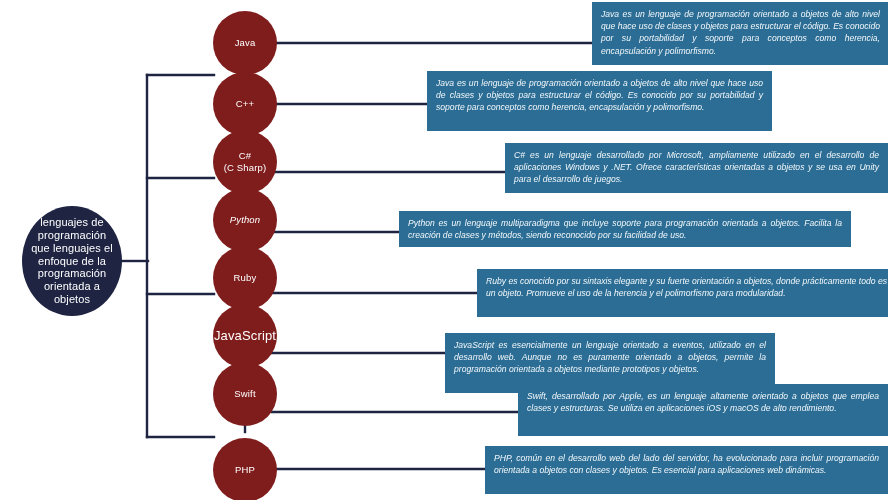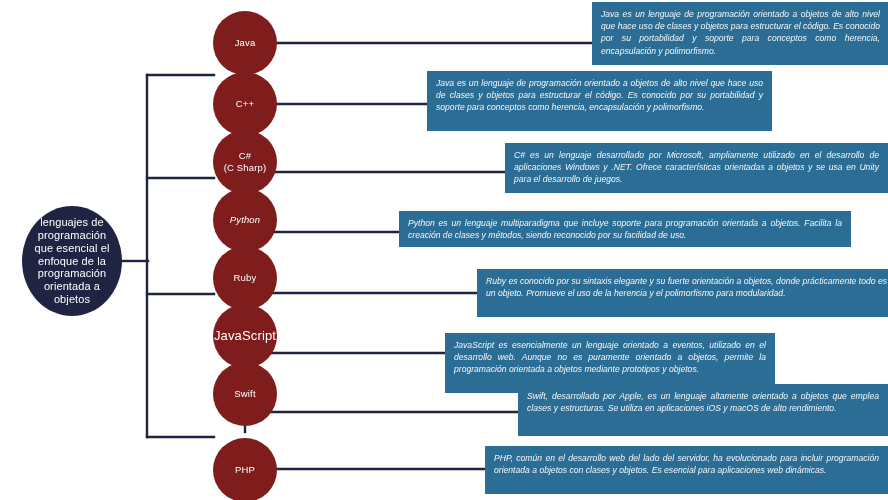--- a/index.html
+++ b/index.html
@@ -85,21 +85,21 @@
       <line x1="272" y1="353" x2="446" y2="353"></line>
       <line x1="272" y1="412" x2="519" y2="412"></line>
       <line x1="272" y1="469" x2="486" y2="469"></line>
     </g>
   </svg>
 
   <div class="root-node" style="left:22px;top:206px;width:100px;height:110px;font-size:11px;">
     <div class="root-text">
       <div>lenguajes de</div>
       <div>programación</div>
-      <div>que esencial el</div>
+      <div>que lenguajes el</div>
       <div>enfoque de la</div>
       <div>programación</div>
       <div>orientada a</div>
       <div>objetos</div>
     </div>
   </div>
 
   <div class="lang-node" style="left:213px;top:11px;width:64px;height:64px;">
     <span>Java</span>
   </div>

